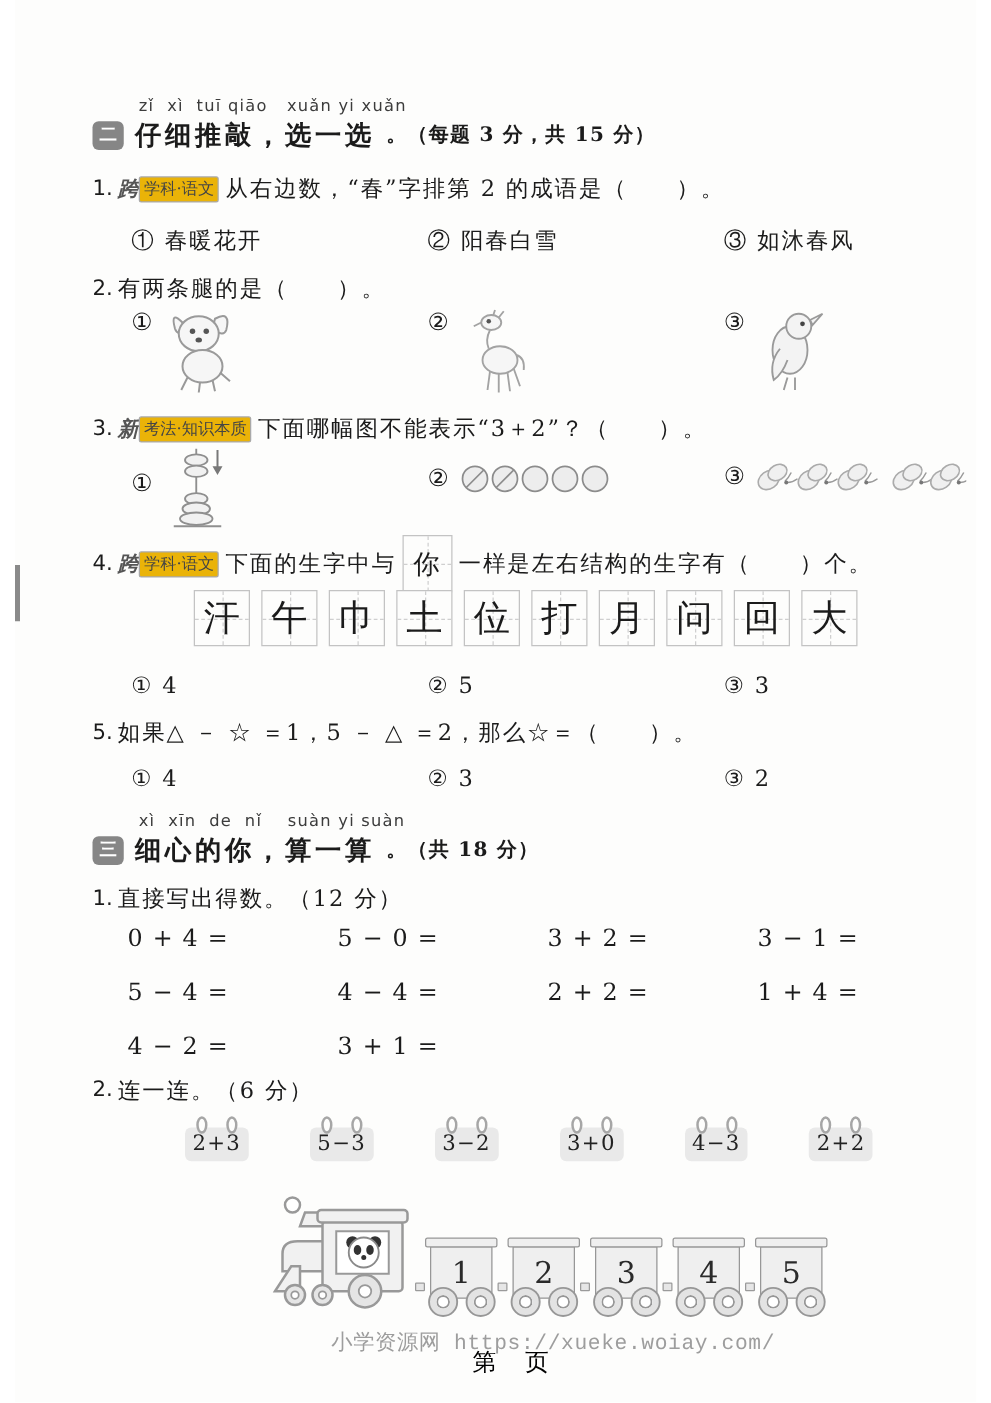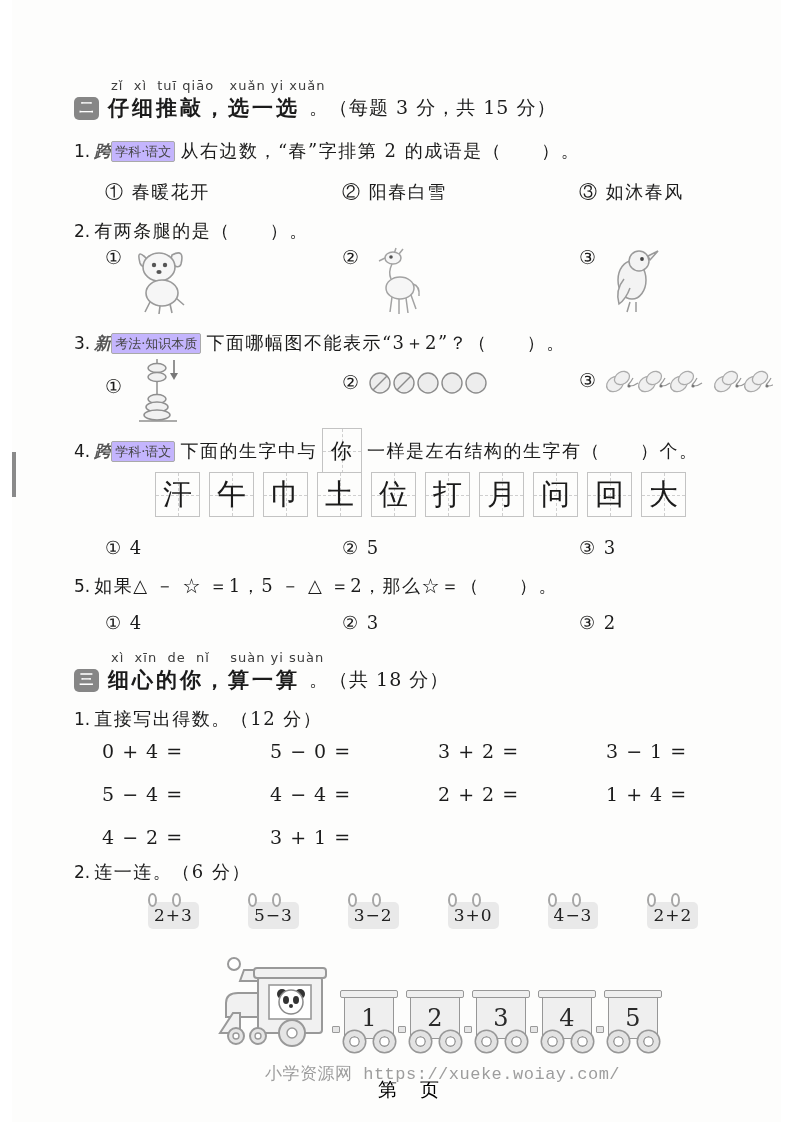--- a/index.html
+++ b/index.html
@@ -17,28 +17,28 @@
     font-size:13px; color:#3c3c3c; letter-spacing:1px; white-space:pre;
   }
   .sec-head { display:flex; align-items:center; gap:9px; white-space:nowrap; }
   .badge {
     width:25px; height:23px; border-radius:5px; background:#868686; color:#fff;
     display:flex; align-items:center; justify-content:center;
     font-size:14px; font-weight:bold; flex:none;
     font-family:"DejaVu Sans",sans-serif;
   }
   .sec-title { font-size:21px; font-weight:bold; letter-spacing:3px; }
-  .sec-suffix { font-size:19px; letter-spacing:1px; }
+  .sec-suffix { font-size:16px; letter-spacing:1px;font-weight:bold; }
 
   .q-line { display:flex; align-items:center; font-size:18px; letter-spacing:1.5px; white-space:nowrap; }
   .q-num { font-family:"DejaVu Sans","Liberation Sans",sans-serif; font-size:17px; margin-right:4px; letter-spacing:0; }
   .qtag { display:inline-flex; align-items:center; margin-right:5px; white-space:nowrap; }
   .qtag-prefix { font-style:italic; font-weight:bold; color:#555; font-size:17px; letter-spacing:0; }
   .qtag-box {
-    border:1px solid #a9a9a9; background:#c4b5fd; color:#454545;
+    border:1px solid #a9a9a9; background:#eab308; color:#454545;
     font-size:13px; line-height:17px; padding:1px 3px; border-radius:2px; letter-spacing:0;
   }
 
   .opt-row { display:flex; font-size:18px; letter-spacing:1.5px; }
   .opt-col { width:237px; flex:none; display:flex; align-items:flex-start; gap:9px; white-space:nowrap; }
   .opt-col .onum { font-size:19px; letter-spacing:0; }
 
   .char-grid { display:flex; gap:9px; }
   .char-box, .inline-charbox {
     position:relative; border:1.5px solid #c3c3c3; background:#fdfdfc;
@@ -53,21 +53,21 @@
     content:""; position:absolute; top:0; bottom:0; left:50%; border-left:1px dashed #cfcfcf;
   }
   .char-box span, .inline-charbox span { position:relative; z-index:1; }
 
   .arith-grid {
     display:grid; grid-template-columns:168px 168px 168px 168px;
     row-gap:21px; font-size:19px; letter-spacing:1px; white-space:pre;
   }
 
   .tags-row { display:flex; gap:49px; }
-  .hang-tag { display:flex; flex-direction:column; }
+  .hang-tag { display:flex; flex-direction:column; align-items:center; }
   .rings { display:flex; gap:15px; margin-bottom:-5px; position:relative; z-index:2; }
   .ring { width:9px; height:14px; border:2px solid #a6a6a6; border-radius:50%; background:#fdfdfc; }
   .tag-body {
     min-width:48px; text-align:center; background:#e9e9e9; border-radius:5px;
     padding:3px 6px 4px; font-size:17px; letter-spacing:1px; color:#222;
   }
 
   .train-row { display:flex; align-items:flex-end; }
   .coupler { width:8px; height:7px; background:#e6e6e6; border:1.5px solid #9a9a9a; border-radius:1px; margin-bottom:19px; flex:none; }
   .train-car { display:flex; flex-direction:column; align-items:center; flex:none; }

